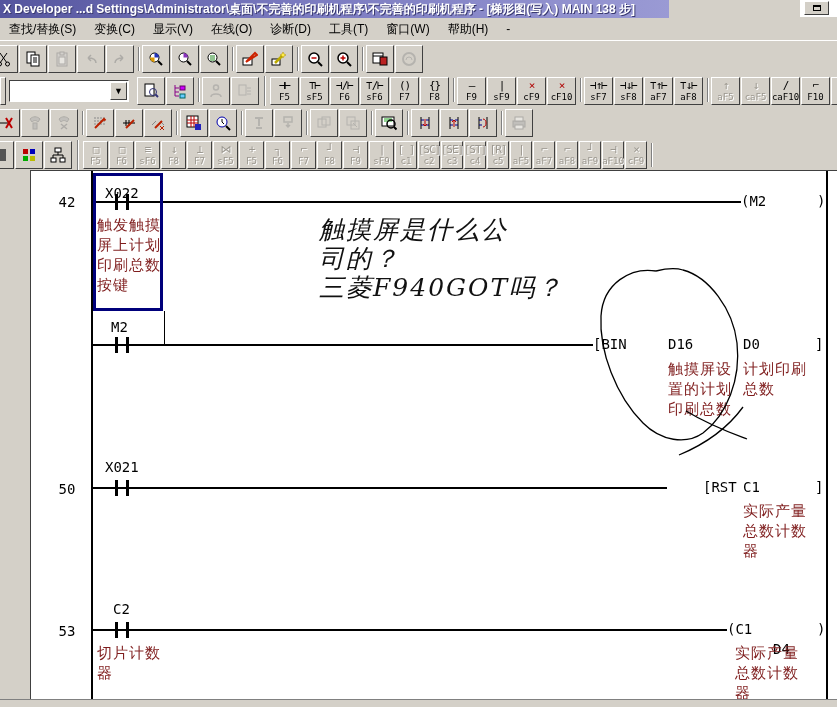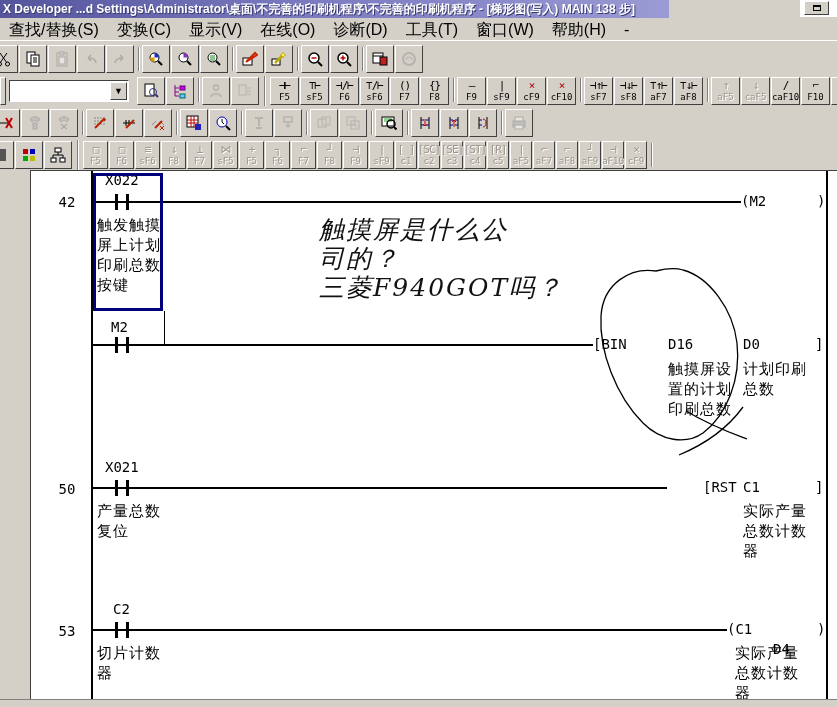--- a/index.html
+++ b/index.html
@@ -11,21 +11,21 @@
     background:linear-gradient(to right,#55559e,#7a7ac0 45%,#9a9ad4);
     color:#fff;font-size:12px;font-weight:bold;line-height:18px;
     white-space:nowrap;overflow:hidden;padding-left:3px;
     text-shadow:1px 1px 0 #3a3a70;}
   .tb-corner{position:absolute;right:0;top:0;width:37px;height:17px;background:#fff;}
   .tb-restore{position:absolute;right:8px;top:1px;width:25px;height:14px;background:#d4d0c8;
     border:1px solid;border-color:#fff #404040 #404040 #fff;display:flex;align-items:center;justify-content:center;}
   .tb-restore i{display:block;width:8px;height:6px;border:1px solid #000;border-top:2px solid #000;}
   
   .menubar{position:absolute;left:0;top:18px;width:837px;height:23px;background:#d4d0c8;
-    border-bottom:1px solid #fff;display:flex;align-items:center;font-size:16px;color:#000;}
+    border-bottom:1px solid #fff;display:flex;align-items:center;font-size:12px;color:#000;}
   .menubar .mi{padding:0 9px;height:100%;line-height:23px;white-space:nowrap;}
   
   .toolzone{position:absolute;left:0;top:41px;width:837px;height:129px;background:#d4d0c8;}
   .trow{position:absolute;left:0;display:flex;align-items:center;height:32px;}
   .btn{width:28px;height:28px;background:#d4d0c8;border:1px solid;border-color:#fff #404040 #404040 #fff;
     display:flex;align-items:center;justify-content:center;margin-right:1px;flex:none;}
   .btn svg{width:16px;height:16px;}
   .btn.dis svg{opacity:.45;filter:grayscale(1);}
   .tsep{width:7px;height:26px;flex:none;}
   .tsep i{display:block;width:2px;height:24px;margin:1px auto;border-left:1px solid #808080;border-right:1px solid #fff;}
@@ -50,21 +50,21 @@
   .sidecol{position:absolute;left:0;top:170px;width:30px;height:537px;background:#d4d0c8;}
   .ladder{position:absolute;left:30px;top:170px;width:807px;height:529px;background:#fff;
     border-top:1px solid #404040;border-left:1px solid #404040;overflow:hidden;
     font-family:"DejaVu Sans Mono",monospace;color:#000;}
   .bus{position:absolute;top:0;width:2px;height:529px;background:#000;}
   .hline{position:absolute;height:2px;background:#000;}
   .vline{position:absolute;width:1px;background:#000;}
   .contact{position:absolute;width:14px;height:16px;border-left:3px solid #000;border-right:3px solid #000;}
   .dev{position:absolute;font-size:14px;line-height:15px;white-space:nowrap;}
   .step{position:absolute;width:36px;text-align:center;font-size:14px;line-height:15px;}
-  .cmt{position:absolute;color:#000000;font-size:15px;line-height:20px;white-space:pre-line;letter-spacing:1px;}
+  .cmt{position:absolute;color:#7f1d1d;font-size:15px;line-height:20px;white-space:pre-line;letter-spacing:1px;}
   .sel{position:absolute;border:3px solid #00007b;background:transparent;}
   .annot{position:absolute;font-family:"DejaVu Serif",serif;font-style:italic;
     font-size:25px;line-height:29px;color:#111;white-space:pre-line;letter-spacing:2px;}
   .blob{position:absolute;left:0;top:0;width:807px;height:529px;pointer-events:none;}
   .bottomstrip{position:absolute;left:0;top:699px;width:837px;height:8px;background:#d4d0c8;border-top:1px solid #808080;}
 </style>
 </head>
 <body>
 
 <div class="window">
@@ -583,21 +583,21 @@
   <div class="sidecol"></div>
 
   <div class="ladder">
 
     <div class="bus" style="left:60px;"></div>
     <div class="bus" style="left:795px;"></div>
 
     <div class="step" style="left:18px;top:24px;">42</div>
     <div class="hline" style="left:60px;top:30px;width:650px;"></div>
     <div class="contact" style="left:84px;top:23px;"></div>
-    <div class="dev" style="left:74px;top:2px;">X022</div>
+    <div class="dev" style="left:74px;top:15px;">X022</div>
     <div class="sel" style="left:62px;top:2px;width:70px;height:138px;"></div>
     <div class="cmt" style="left:66px;top:44px;">触发触摸
 屏上计划
 印刷总数
 按键</div>
     <div class="dev" style="left:710px;top:23px;">(M2</div>
     <div class="dev" style="left:786px;top:23px;">)</div>
 
     <div class="annot" style="left:288px;top:44px;">触摸屏是什么公
 司的？
@@ -617,22 +617,20 @@
     <div class="cmt" style="left:712px;top:188px;">计划印刷
 总数</div>
 
     <div class="step" style="left:18px;top:311px;">50</div>
     <div class="dev" style="left:74px;top:289px;">X021</div>
     <div class="hline" style="left:60px;top:316px;width:576px;"></div>
     <div class="contact" style="left:84px;top:309px;"></div>
     <div class="dev" style="left:636px;top:309px;margin-left:36px;">[RST</div>
     <div class="dev" style="left:712px;top:309px;">C1</div>
     <div class="dev" style="left:784px;top:309px;">]</div>
-    <div class="cmt" style="left:66px;top:330px;">产量总数
-复位</div>
     <div class="cmt" style="left:712px;top:330px;">实际产量
 总数计数
 器</div>
 
     <div class="step" style="left:18px;top:453px;">53</div>
     <div class="dev" style="left:82px;top:431px;">C2</div>
     <div class="dev" style="left:742px;top:431px;margin-top:40px;">D4</div>
     <div class="hline" style="left:60px;top:458px;width:636px;"></div>
     <div class="contact" style="left:84px;top:451px;"></div>
     <div class="dev" style="left:696px;top:451px;">(C1</div>

